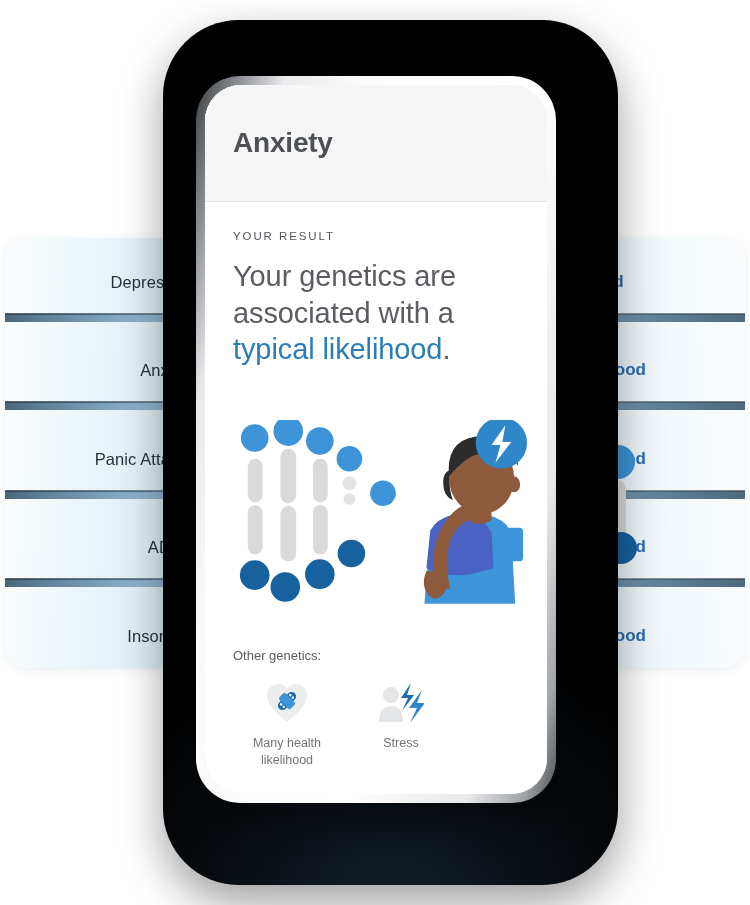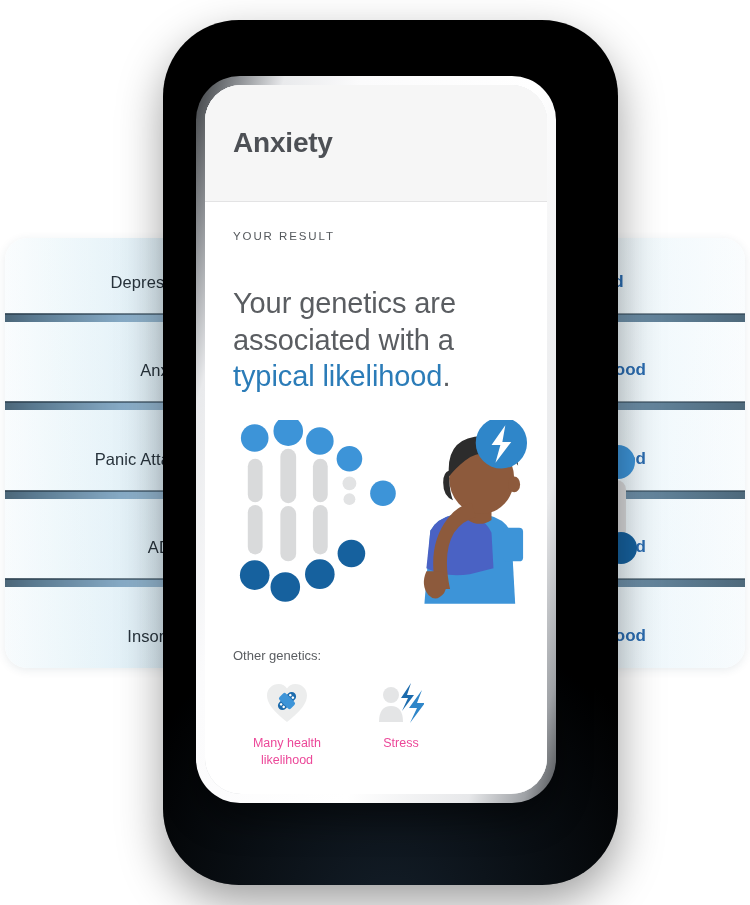--- a/index.html
+++ b/index.html
@@ -98,40 +98,40 @@
   .app-header{
     flex:0 0 auto;height:116px;
     background:#f6f6f6;
     border-bottom:1px solid #e3e3e4;
     display:flex;align-items:center;
   }
   .app-title{
     padding-left:28px;font-size:28px;font-weight:bold;color:#4d5055;letter-spacing:-.2px;
   }
 
-  .content{flex:1 1 auto;position:relative;padding:0 28px;display:flex;flex-direction:column;gap:27px;}
+  .content{flex:1 1 auto;position:relative;padding:0 28px;display:flex;flex-direction:column;}
 
   .kicker{
     margin-top:28px;font-size:11.5px;letter-spacing:1.9px;
     color:#54585c;font-weight:normal;
   }
   .result{
     margin-top:16px;font-size:29px;line-height:1.26;color:#5a5d61;letter-spacing:-.1px;
   }
   .result .hi{color:#2b7cb8;}
 
   .illo{position:absolute;left:28px;right:18px;top:218px;height:185px;}
   .illo svg{width:100%;height:100%;display:block;}
 
   .factors{position:absolute;left:28px;right:20px;bottom:26px;}
   .factors-title{font-size:13px;color:#5a5d61;margin-bottom:14px;}
   .factor-grid{display:flex;align-items:flex-start;gap:26px;padding-left:10px;}
   .factor{width:88px;text-align:center;}
   .factor .fic{height:52px;display:flex;align-items:center;justify-content:center;}
-  .factor .flab{margin-top:6px;font-size:12.5px;line-height:1.32;color:#ec4899;}
+  .factor .flab{margin-top:6px;font-size:12.5px;line-height:1.32;color:#737373;}
 
   
   .float-dna{position:absolute;left:560px;top:440px;width:110px;height:125px;}
 </style>
 </head>
 <body>
 
 <div class="stage">
 
   <div class="list-card">

